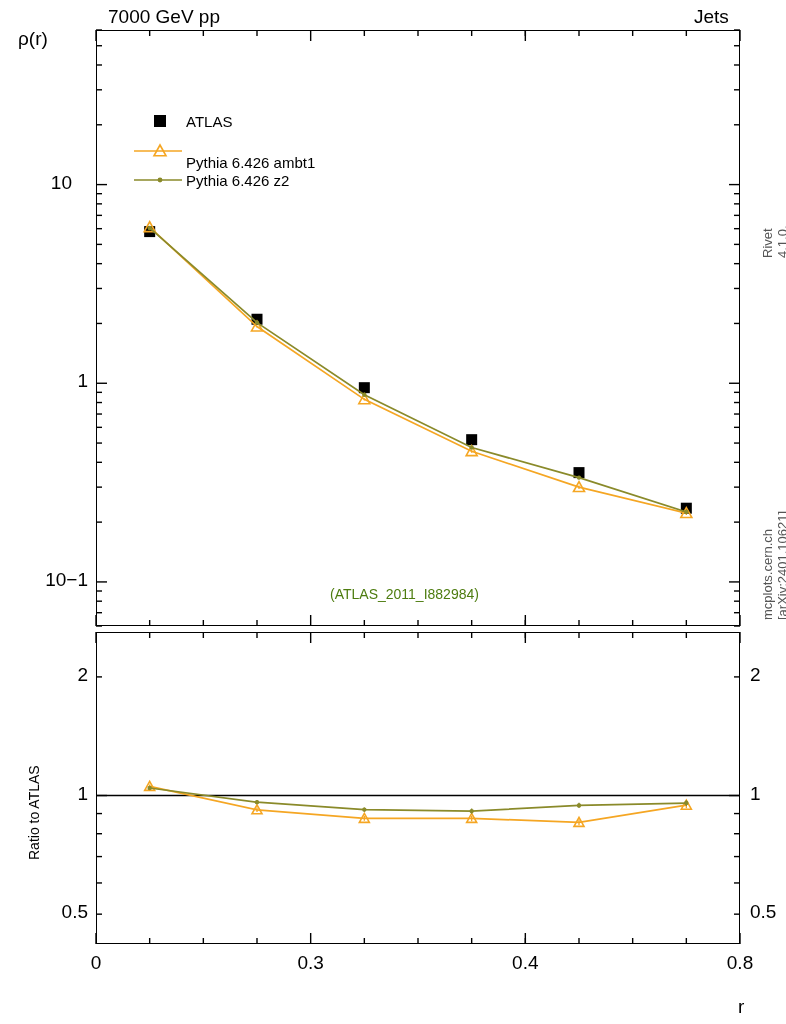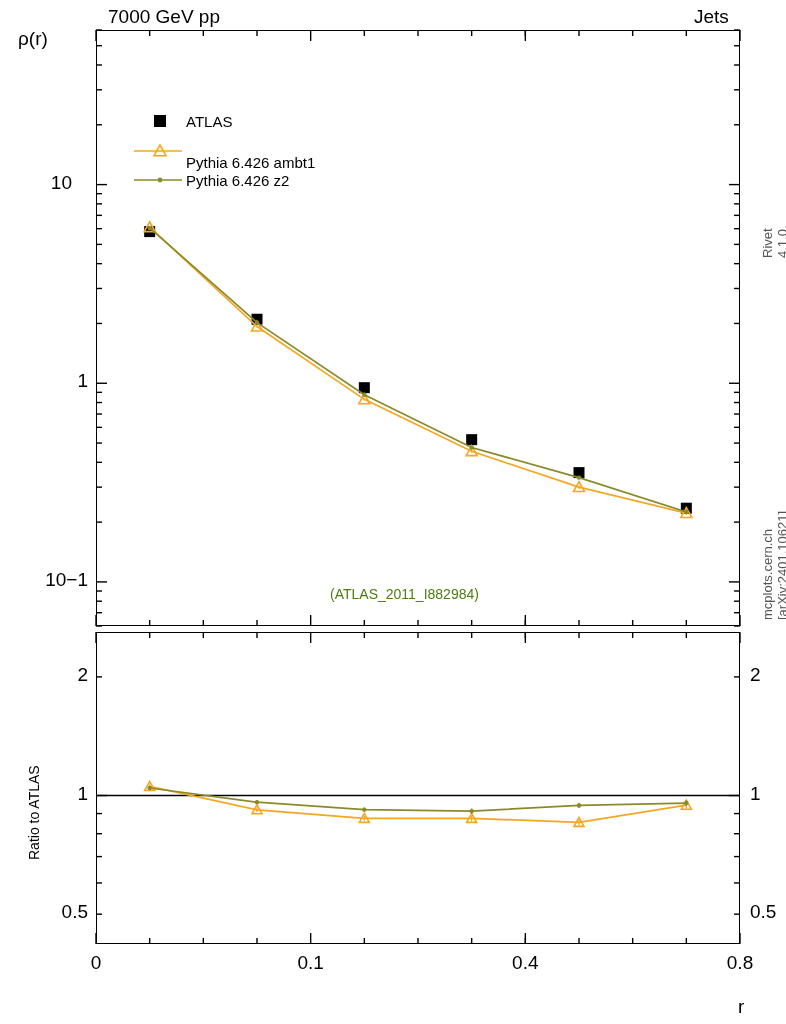--- a/index.html
+++ b/index.html
@@ -256,16 +256,16 @@
 <div class="tick-lab" style="left: 72px; top: 171.593px; font-size: 19px; transform: translateX(-100%);">10</div>
     <div class="tick-lab" style="left: 88px; top: 370.259px; font-size: 19px; transform: translateX(-100%);">1</div>
     <div class="tick-lab" style="left: 88px; top: 568.926px; font-size: 19px; transform: translateX(-100%);">10−1</div>
     <div class="tick-lab" style="left: 88px; top: 901.16px; font-size: 19px; transform: translateX(-100%);">0.5</div>
     <div class="tick-lab" style="left: 750px; top: 901.16px; font-size: 19px;">0.5</div>
     <div class="tick-lab" style="left: 88px; top: 782.531px; font-size: 19px; transform: translateX(-100%);">1</div>
     <div class="tick-lab" style="left: 750px; top: 782.531px; font-size: 19px;">1</div>
     <div class="tick-lab" style="left: 88px; top: 663.902px; font-size: 19px; transform: translateX(-100%);">2</div>
     <div class="tick-lab" style="left: 750px; top: 663.902px; font-size: 19px;">2</div>
     <div class="tick-lab" style="left: 96px; top: 952px; font-size: 19px; transform: translateX(-50%);">0</div>
-    <div class="tick-lab" style="left: 310.667px; top: 952px; font-size: 19px; transform: translateX(-50%);">0.1</div>
+    <div class="tick-lab" style="left: 310.667px; top: 952px; font-size: 19px; transform: translateX(-50%);">0.3</div>
     <div class="tick-lab" style="left: 525.333px; top: 952px; font-size: 19px; transform: translateX(-50%);">0.4</div>
     <div class="tick-lab" style="left: 740px; top: 952px; font-size: 19px; transform: translateX(-50%);">0.8</div>
   </div>
 
 </body></html>

